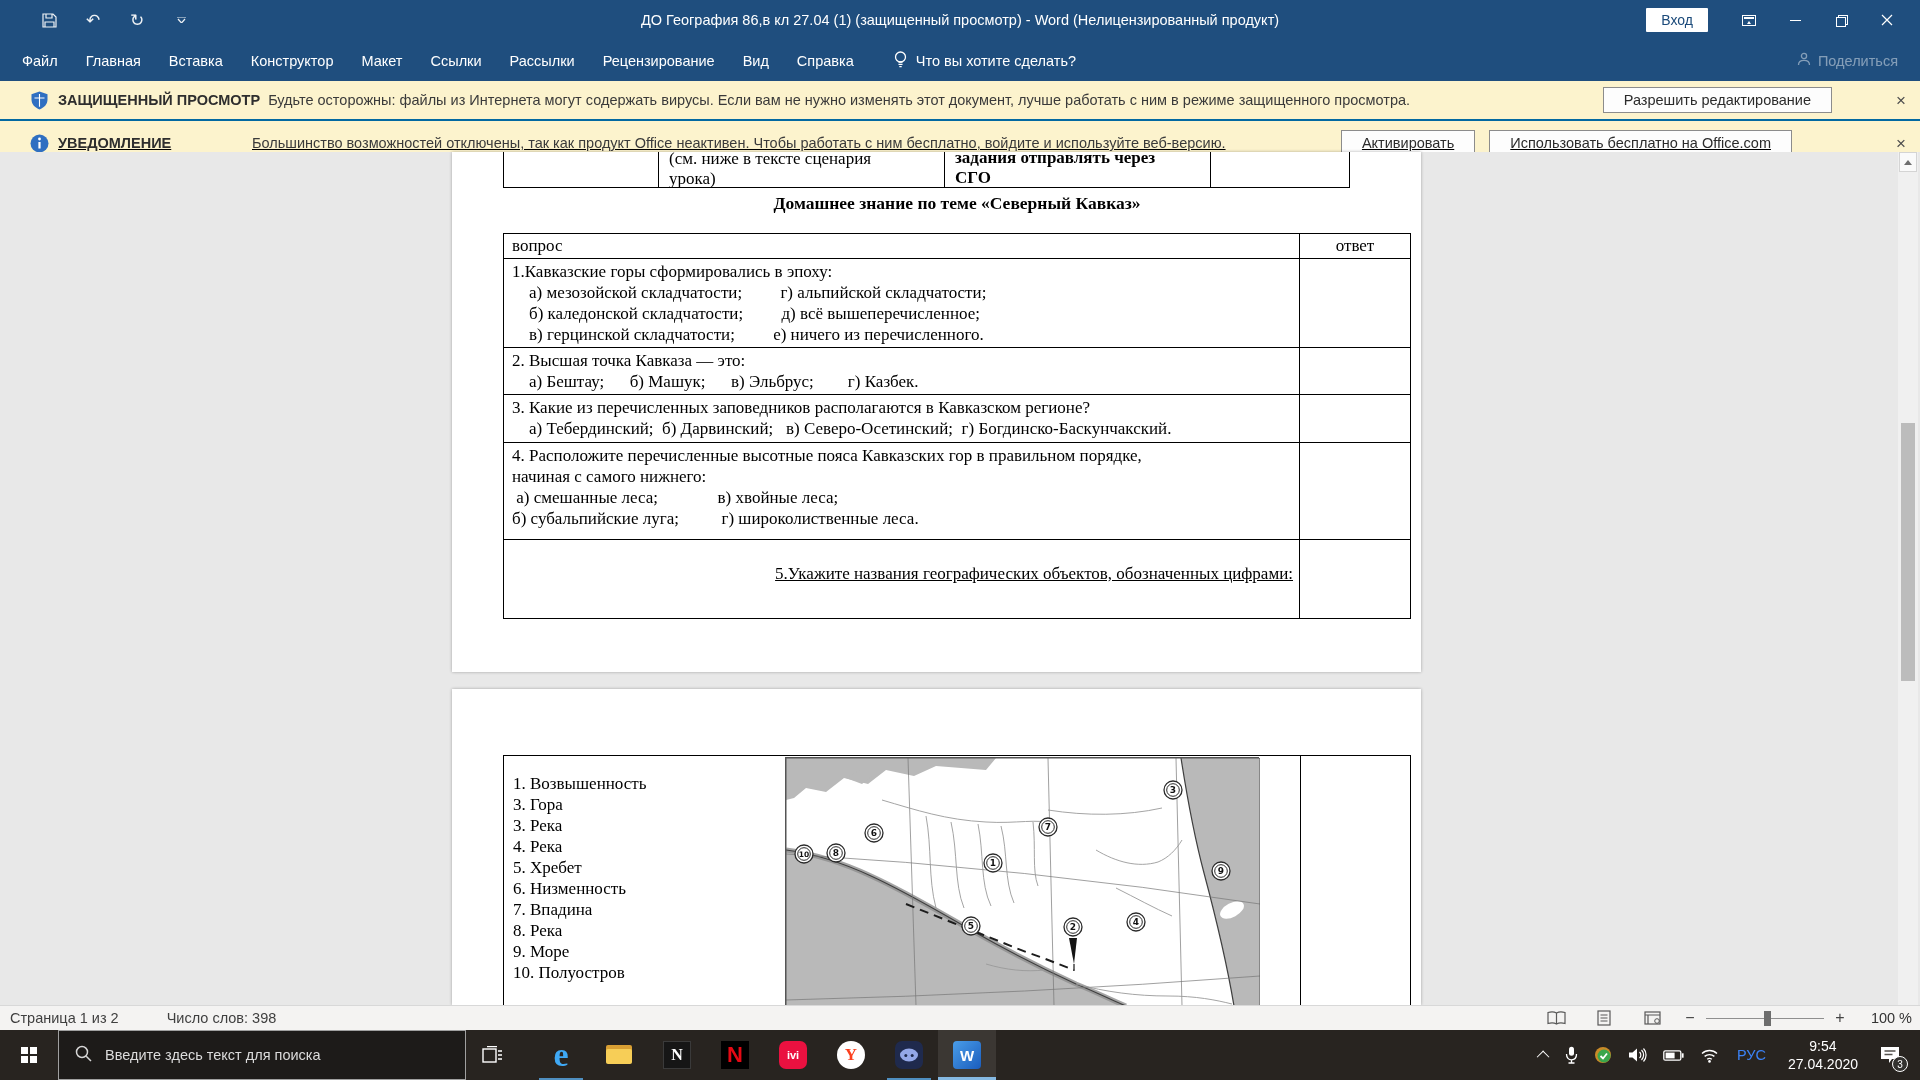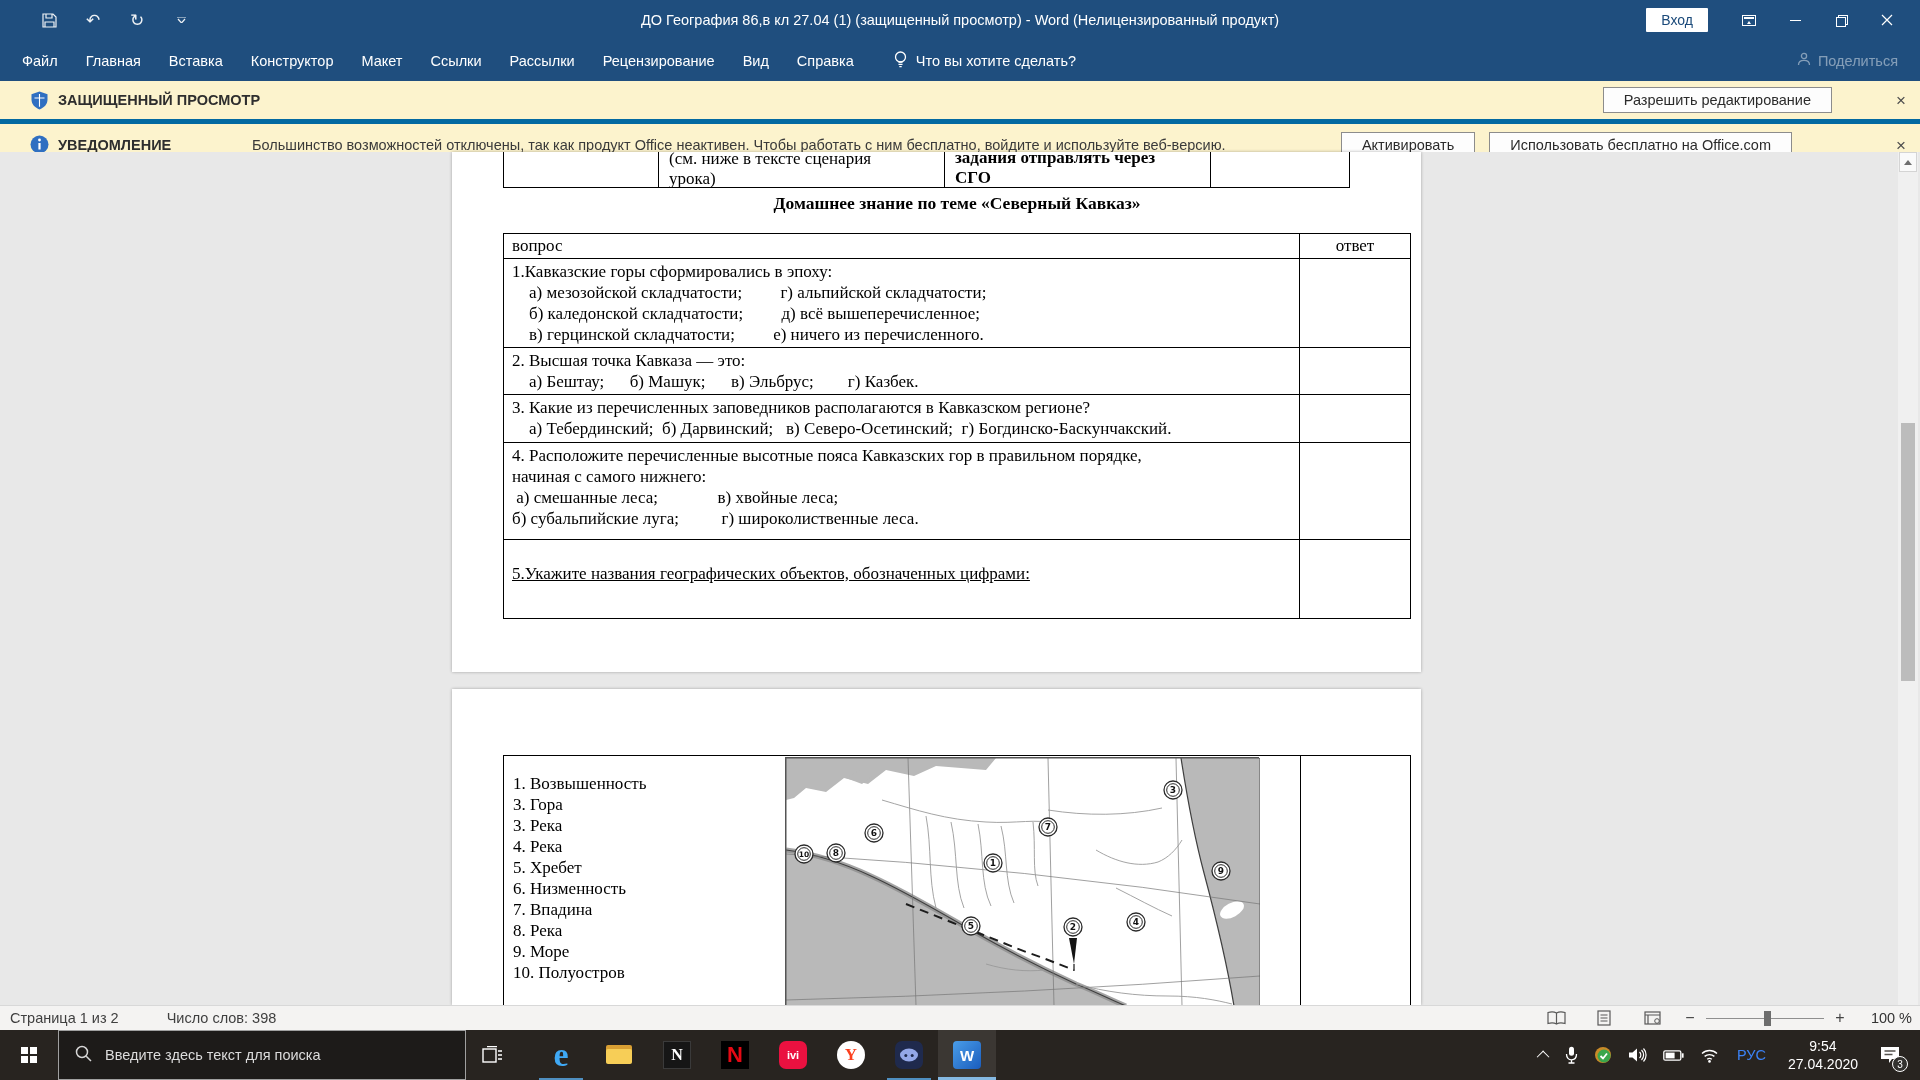--- a/index.html
+++ b/index.html
@@ -28,21 +28,21 @@
   #tabsrow { position:absolute; left:0; top:40px; width:1920px; height:41px; background:#1f4e7e; display:flex; align-items:center; }
   #tabs { display:flex; align-items:center; padding-left:8px; }
   .rtab { color:#fff; font-size:14.5px; padding:0 14px; height:41px; display:flex; align-items:center; white-space:nowrap; }
   #tellme { display:flex; align-items:center; gap:9px; margin-left:26px; color:#fff; font-size:14.5px; }
   #share { position:absolute; right:22px; display:flex; align-items:center; gap:7px; color:#fff; opacity:.45; font-size:14.5px; }
 
   
   #banners { position:absolute; left:0; top:81px; width:1920px; }
   .banner { position:relative; width:1920px; background:#fcf3cd; display:flex; align-items:center; padding-left:29px; }
   .banner:nth-child(1) { height:38px; }
-  .banner:nth-child(2) { height:46px; border-top:5px solid #0369a1; }
+  .banner:nth-child(2) { height:46px; border-top:2px solid #0369a1;text-decoration:underline; }
   .b-icon { width:20px; height:20px; margin-right:9px; display:flex; align-items:center; justify-content:center; flex:0 0 auto; }
   .b-title { font-weight:bold; font-size:14.5px; color:#2e2e2e; min-width:186px; white-space:nowrap; }
   .b-text { font-size:14.5px; color:#3a3a3a; margin-left:8px; white-space:nowrap; overflow:hidden; }
   .btns { margin-left:auto; display:flex; gap:14px; white-space:nowrap; }
   .banner:nth-child(1) .btns { margin-right:88px; }
   .banner:nth-child(2) .btns { margin-right:128px; }
   .b-btn { background:#fdfdfd; border:1px solid #8c8c8c; font-size:14.5px; color:#2b2b2b; padding:4px 20px; font-family:"Liberation Sans",sans-serif; }
   .b-close { position:absolute; right:14px; top:50%; transform:translateY(-50%); border:none; background:none; font-size:17px; color:#4d4d4d; line-height:1; }
 
   
@@ -203,20 +203,21 @@
 
   <div id="banners">
       <div class="banner">
         <span class="b-icon">
           <svg width="17" height="19" viewBox="0 0 17 19">
             <path d="M8.5,0.5 L16.5,3.2 V8.5 C16.5,13.5 13,16.6 8.5,18.4 C4,16.6 0.5,13.5 0.5,8.5 V3.2 Z" fill="#2f6fc1"></path>
             <path d="M8.5,3 V15.8 M3.5,7 H13.5" stroke="#fff" stroke-width="1.1"></path>
           </svg>
         </span>
         <strong class="b-title">ЗАЩИЩЕННЫЙ ПРОСМОТР</strong>
+        <span class="b-text">Будьте осторожны: файлы из Интернета могут содержать вирусы. Если вам не нужно изменять этот документ, лучше работать с ним в режиме защищенного просмотра.</span>
         <div class="btns">
           <button class="b-btn">Разрешить редактирование</button>
         </div>
         <button class="b-close">×</button>
       </div>
       <div class="banner">
         <span class="b-icon">
           <svg width="19" height="19" viewBox="0 0 19 19">
             <circle cx="9.5" cy="9.5" r="9" fill="#2f6fc1"></circle>
             <rect x="8.4" y="8" width="2.2" height="6.5" fill="#fff"></rect>
@@ -285,21 +286,21 @@
             </div>
             <div class="quiz-row" style="min-height: 97px;">
               <div class="q-cell">
                 <div class="q-line">4. Расположите перечисленные высотные пояса Кавказских гор в правильном порядке,</div>
                 <div class="q-line">начиная с самого нижнего:</div>
                 <div class="q-line"> а) смешанные леса;              в) хвойные леса;</div>
                 <div class="q-line">б) субальпийские луга;          г) широколиственные леса.</div>
               </div>
               <div class="a-cell"></div>
             </div>
-            <div class="quiz-row" style="min-height: 78px;">
+            <div class="quiz-row" style="min-height: 78px; text-align: right;">
               <div class="q-cell">
                 <div class="q-line"></div>
                 <div class="q-line u">5.Укажите названия географических объектов, обозначенных цифрами:</div>
                 <div class="q-line"></div>
               </div>
               <div class="a-cell"></div>
             </div>
           </div>
       </div>
     </div>

